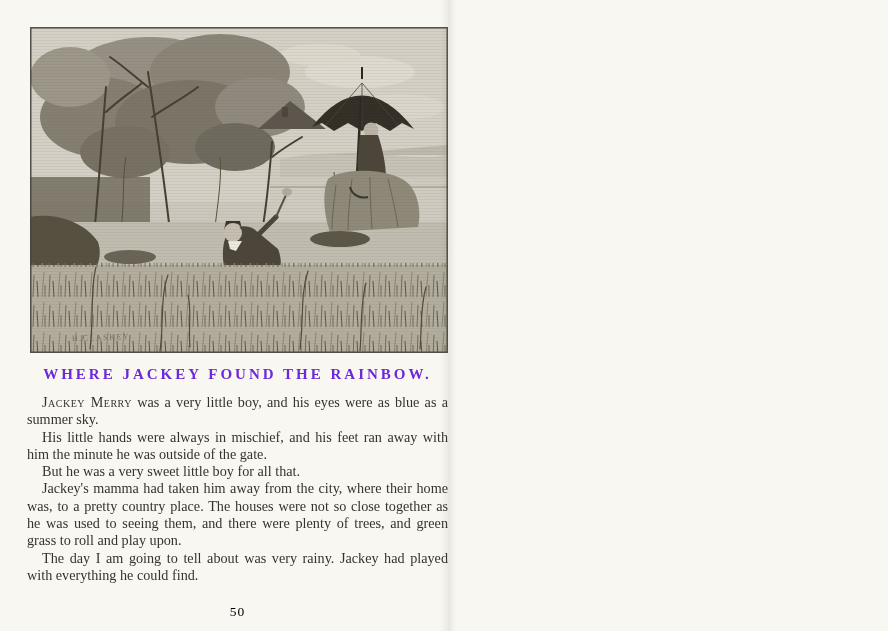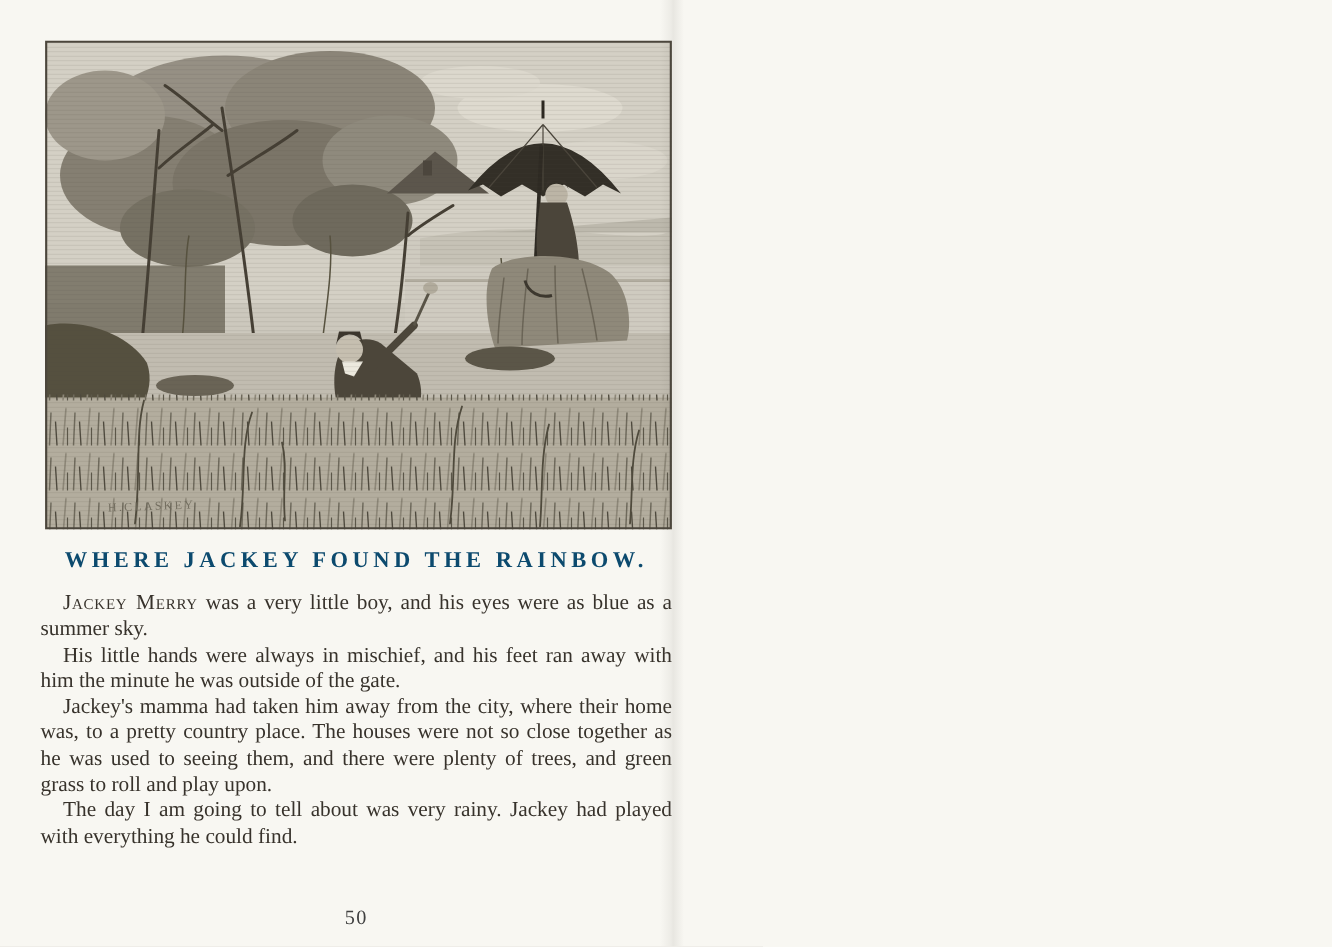--- a/index.html
+++ b/index.html
@@ -16,27 +16,27 @@
     position:absolute;left:440px;top:0;width:16px;height:631px;
     background:linear-gradient(90deg,rgba(0,0,0,0) 0%,rgba(90,85,75,0.07) 45%,rgba(90,85,75,0.10) 55%,rgba(0,0,0,0) 100%);
     pointer-events:none;
   }
   
   .illo{position:absolute;display:block;}
   #left-illo{left:30px;top:27px;width:418px;height:326px;}
   #story-title{
     position:absolute;left:27px;top:366px;width:421px;
     text-align:center;font-size:15px;font-weight:700;letter-spacing:3px;
-    color:#0c4a6e;white-space:nowrap;
+    color:#6d28d9;white-space:nowrap;
   }
   .textblock{position:absolute;text-align:justify;}
   #left-text{left:27px;top:394px;width:421px;font-size:14.2px;line-height:17.3px;}
   .textblock p{margin:0;text-indent:15px;}
   .smallcaps{font-variant:small-caps;letter-spacing:0.5px;}
-  .folio{position:absolute;font-size:13.5px;color:#404040;letter-spacing:1px;}
+  .folio{position:absolute;font-size:13.5px;color:#000000;letter-spacing:1px;}
   #folio-50{left:27px;top:604px;width:421px;text-align:center;}
 </style>
 </head>
 <body>
 
 <div id="spread">
 
   <div class="page" id="left-page">
 
     <svg id="left-illo" class="illo" viewBox="0 0 418 326" xmlns="http://www.w3.org/2000/svg" aria-hidden="true">
@@ -142,20 +142,21 @@
       <text x="42" y="314" font-size="8" letter-spacing="1.5" fill="#6e695b" opacity="0.9" transform="rotate(-2 42 314)" font-family="Liberation Serif, serif">H.CLASKEY</text>
 
       <rect x="0.8" y="0.8" width="416.4" height="324.4" fill="none" stroke="#4b463c" stroke-width="1.4"></rect>
     </svg>
 
     <div id="story-title">WHERE JACKEY FOUND THE RAINBOW.</div>
 
     <div id="left-text" class="textblock">
       <p><span class="smallcaps">Jackey Merry</span><span> was a very little boy, and his eyes were as blue as a summer sky.</span></p>
       <p>His little hands were always in mischief, and his feet ran away with him the minute he was outside of the gate.</p>
+      <p>But he was a very sweet little boy for all that.</p>
       <p>Jackey's mamma had taken him away from the city, where their home was, to a pretty country place.  The houses were not so close together as he was used to seeing them, and there were plenty of trees, and green grass to roll and play upon.</p>
       <p>The day I am going to tell about was very rainy.  Jackey had played with everything he could find.</p>
     </div>
 
     <div class="folio" id="folio-50">50</div>
   </div>
 
   <div class="page" id="right-page">
 
     

